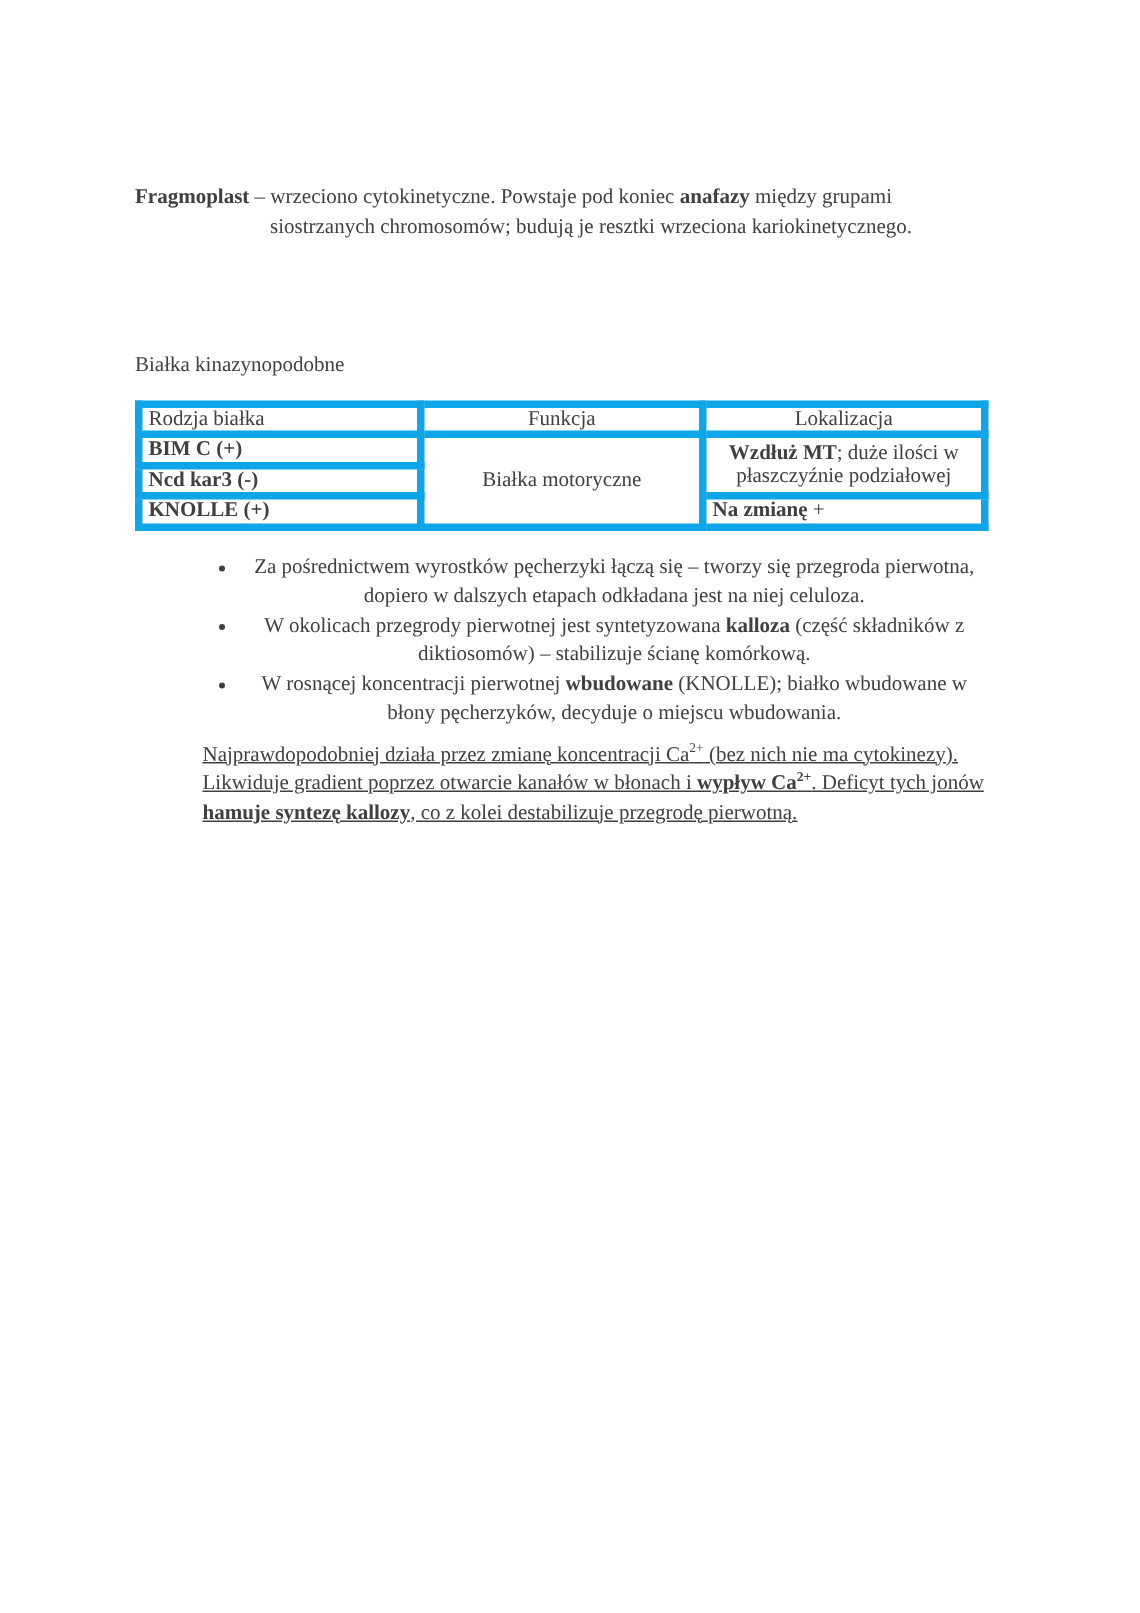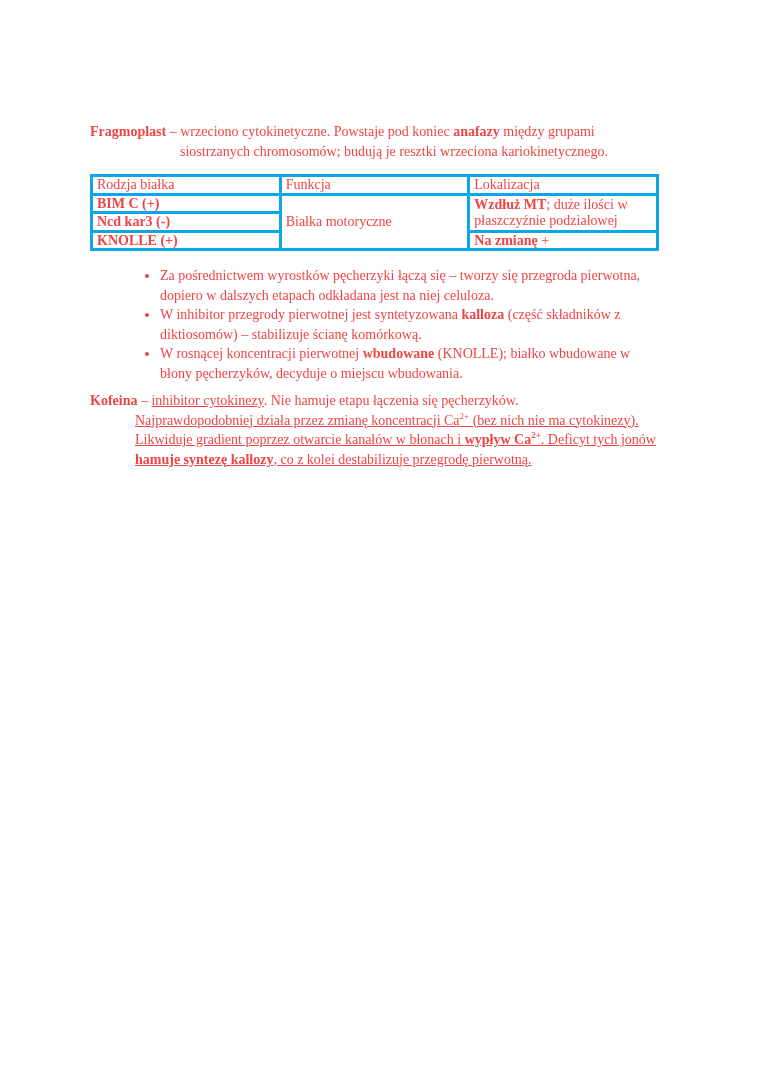--- a/index.html
+++ b/index.html
@@ -1,61 +1,62 @@
 <!DOCTYPE html>
 <html><head>
 <meta charset="utf-8">
 <style>
   html, body { margin: 0; padding: 0; background: #ffffff; }
   .page {
     position: relative;
     width: 744px;
     height: 1075px;
     background: #ffffff;
-    color: #ef4444;
+    color: #404040;
     font-family: "Liberation Serif", serif;
     font-size: 14px;
     line-height: 19.5px;
     padding: 122px 85px 40px 90px;
     box-sizing: border-box;
     overflow: hidden;
   }
   .b { font-weight: bold; }
   .u { text-decoration: underline; }
   p, ul { margin: 0; padding: 0; }
   .hang { padding-left: 90px; text-indent: -90px; }
   .heading { margin-top: 73px; }
   table.kin {
     width: 100%;
     border-collapse: collapse;
     margin-top: 13px;
     table-layout: fixed;
   }
   table.kin td {
-    border: 3px solid #0ea5e9;
+    border: 5px solid #0ea5e9;
     padding: 0 4px;
     line-height: 15.5px;
     vertical-align: middle;
     overflow: hidden;
   }
-  .tc { }
+  .tc { text-align: center; }
   .para-plazmo { margin-top: 15px; }
   ul.bullets { margin-top: 15px; padding-left: 70px; list-style: disc outside; }
-  ul.bullets li { margin: 0; padding: 0; }
+  ul.bullets li { margin: 0; padding: 0; text-align: center; }
   .kof { margin-top: 8px; }
   .cont { margin-left: 45px; text-decoration: underline; }
   sup { font-size: 9px; line-height: 0; vertical-align: super; }
 </style>
 </head>
 <body>
 
 <div class="page">
 
   <p class="hang"><span class="b">Fragmoplast</span><span> – wrzeciono cytokinetyczne. Powstaje pod koniec </span><span class="b">anafazy</span><span> między grupami siostrzanych chromosomów; budują je resztki wrzeciona kariokinetycznego.</span></p>
 
+  <p class="heading">Białka kinazynopodobne</p>
 
   <table class="kin">
     <tbody>
         <tr>
       <td>Rodzja białka</td>
       <td class="tc">Funkcja</td>
       <td class="tc">Lokalizacja</td>
     </tr>
     <tr>
       <td class="b">BIM C (+)</td>
@@ -68,22 +69,21 @@
     <tr>
       <td class="b">KNOLLE (+)</td>
       <td><span class="b">Na zmianę</span><span> +</span></td>
     </tr>
   </tbody>
     </table>
 
 
   <ul class="bullets">
     <li><span>Za pośrednictwem wyrostków pęcherzyki łączą się – tworzy się przegroda pierwotna, dopiero w dalszych etapach odkładana jest na niej celuloza.</span></li>
-    <li><span>W inhibitor przegrody pierwotnej jest syntetyzowana </span><span class="b">kalloza</span><span> (część składników z diktiosomów) – stabilizuje ścianę komórkową.</span></li>
+    <li><span>W okolicach przegrody pierwotnej jest syntetyzowana </span><span class="b">kalloza</span><span> (część składników z diktiosomów) – stabilizuje ścianę komórkową.</span></li>
     <li><span>W rosnącej koncentracji pierwotnej </span><span class="b">wbudowane</span><span> (KNOLLE); białko wbudowane w błony pęcherzyków, decyduje o miejscu wbudowania.</span></li>
   </ul>
 
   <div class="kof">
-    <div><span class="b">Kofeina</span><span> – </span><span class="u">inhibitor cytokinezy</span><span>. Nie hamuje etapu łączenia się pęcherzyków.</span></div>
     <div class="cont"><span>Najprawdopodobniej działa przez zmianę koncentracji Ca</span><sup>2+</sup><span> (bez nich nie ma cytokinezy). Likwiduje gradient poprzez otwarcie kanałów w błonach i </span><span class="b">wypływ Ca</span><sup class="b">2+</sup><span>. Deficyt tych jonów </span><span class="b">hamuje syntezę kallozy</span><span>, co z kolei destabilizuje przegrodę pierwotną.</span></div>
   </div>
 
 </div>
 
 </body></html>

